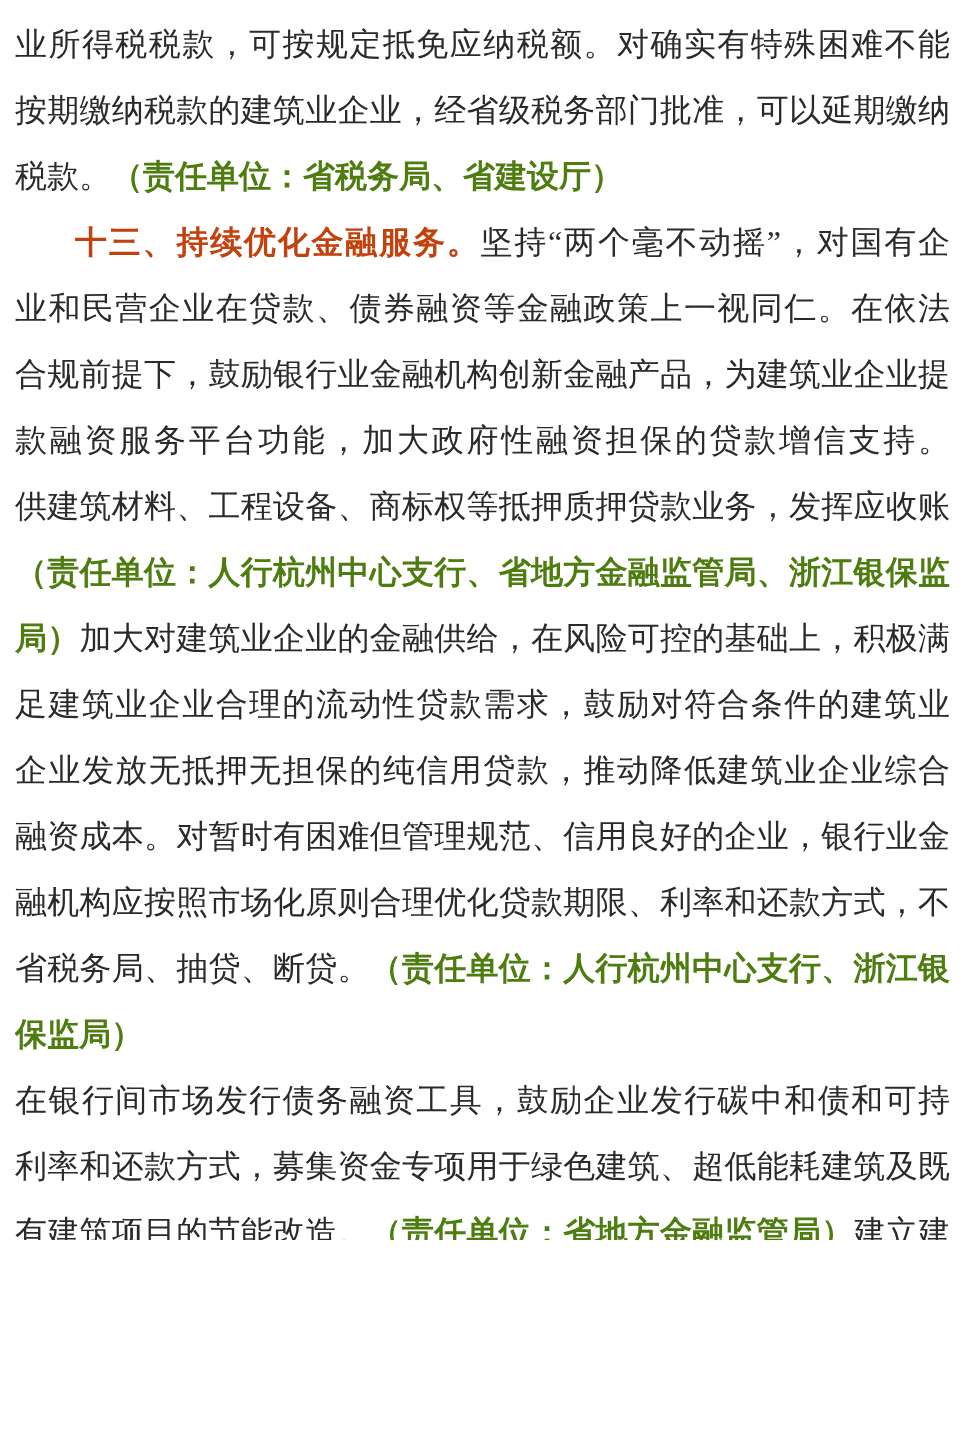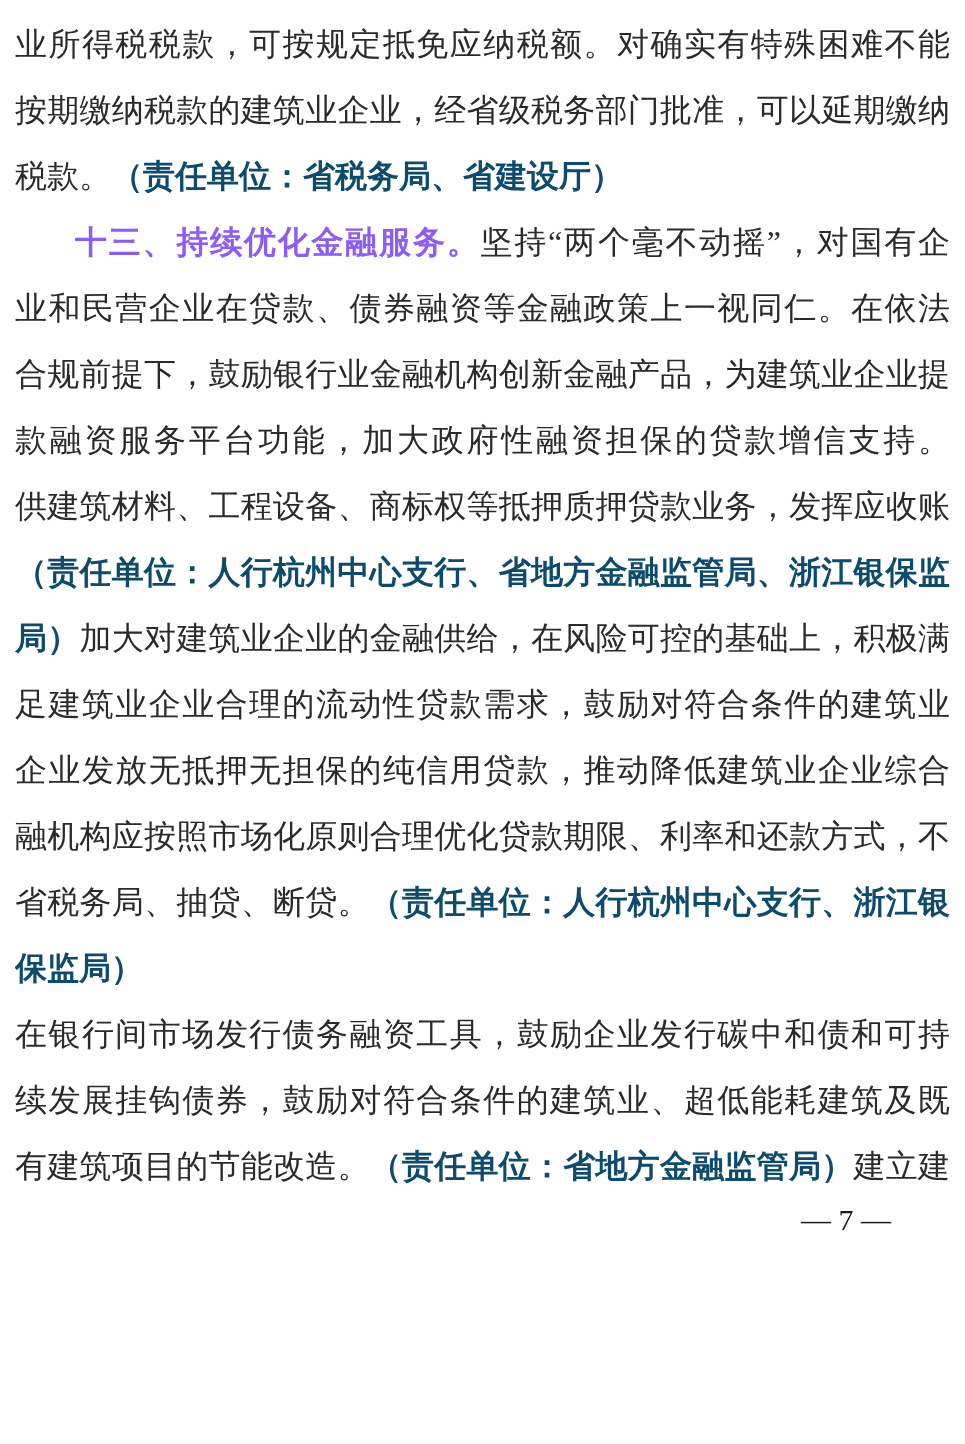--- a/index.html
+++ b/index.html
@@ -7,21 +7,21 @@
   body {
     width: 965px;
     height: 1444px;
     overflow: hidden;
     font-family: "Liberation Serif", serif;
   }
   .page {
     width: 965px;
     height: 1240px;
     background: #ffffff;
-    padding: 11px 32px 0 15px;
+    padding: 11px 15px 0 15px;
     overflow: hidden;
   }
   .textblock { width: 935px; }
   .line {
     height: 66px;
     line-height: 66px;
     font-size: 32px;
     text-align: justify;
     text-align-last: justify;
     overflow: hidden;
@@ -30,26 +30,26 @@
   .line.last { text-align-last: left; }
   .line.indent { text-indent: 60px; }
   .run-body {
     font-family: "Liberation Serif", serif;
     font-weight: 400;
     color: #2a2a2a;
   }
   .run-heading {
     font-family: Liberation Sans, sans-serif;
     font-weight: 700;
-    color: #8b5cf6;
+    color: #c2410c;
   }
   .run-unit {
     font-family: "Liberation Serif", serif;
     font-weight: 700;
-    color: #0c4a6e;
+    color: #4d7c0f;
   }
   .footer {
     height: 42px;
     line-height: 42px;
     text-align: right;
     padding-right: 42px;
     font-size: 30px;
     color: #1a1a1a;
     font-family: "Liberation Serif", serif;
   }
@@ -64,23 +64,24 @@
       <div class="line last"><span class="run-body">税款。</span><span class="run-unit">（责任单位：省税务局、省建设厅）</span></div>
       <div class="line indent"><span class="run-heading">十三、持续优化金融服务。</span><span class="run-body">坚持“两个毫不动摇”，对国有企</span></div>
       <div class="line"><span class="run-body">业和民营企业在贷款、债券融资等金融政策上一视同仁。在依法</span></div>
       <div class="line"><span class="run-body">合规前提下，鼓励银行业金融机构创新金融产品，为建筑业企业提</span></div>
       <div class="line"><span class="run-body">款融资服务平台功能，加大政府性融资担保的贷款增信支持。</span></div>
       <div class="line"><span class="run-body">供建筑材料、工程设备、商标权等抵押质押贷款业务，发挥应收账</span></div>
       <div class="line"><span class="run-unit">（责任单位：人行杭州中心支行、省地方金融监管局、浙江银保监</span></div>
       <div class="line"><span class="run-unit">局）</span><span class="run-body">加大对建筑业企业的金融供给，在风险可控的基础上，积极满</span></div>
       <div class="line"><span class="run-body">足建筑业企业合理的流动性贷款需求，鼓励对符合条件的建筑业</span></div>
       <div class="line"><span class="run-body">企业发放无抵押无担保的纯信用贷款，推动降低建筑业企业综合</span></div>
+      <div class="line"><span class="run-body">融资成本。对暂时有困难但管理规范、信用良好的企业，银行业金</span></div>
       <div class="line"><span class="run-body">融机构应按照市场化原则合理优化贷款期限、利率和还款方式，不</span></div>
       <div class="line"><span class="run-body">省税务局、抽贷、断贷。</span><span class="run-unit">（责任单位：人行杭州中心支行、浙江银</span></div>
       <div class="line last"><span class="run-unit">保监局）</span></div>
       <div class="line"><span class="run-body">在银行间市场发行债务融资工具，鼓励企业发行碳中和债和可持</span></div>
-      <div class="line"><span class="run-body">续发展挂钩债券，鼓励对符合条件的建筑业、超低能耗建筑及既</span></div>
+      <div class="line"><span class="run-body">利率和还款方式，募集资金专项用于绿色建筑、超低能耗建筑及既</span></div>
       <div class="line"><span class="run-body">有建筑项目的节能改造。</span><span class="run-unit">（责任单位：省地方金融监管局）</span><span class="run-body">建立建</span></div>
     </div>
   <div class="footer">
     <span>— 7 —</span>
   </div>
 </div>
 
 </body></html>

